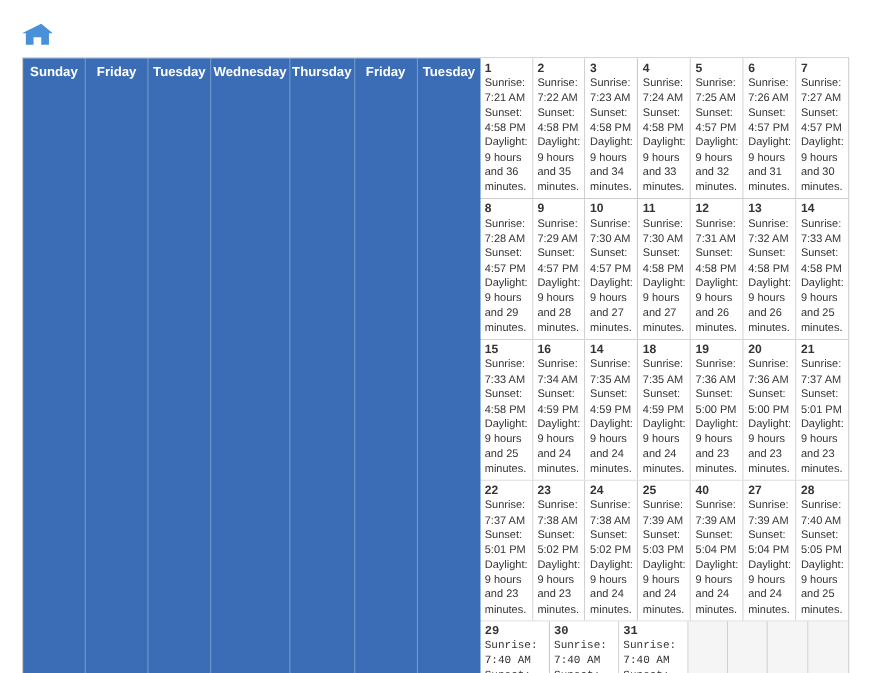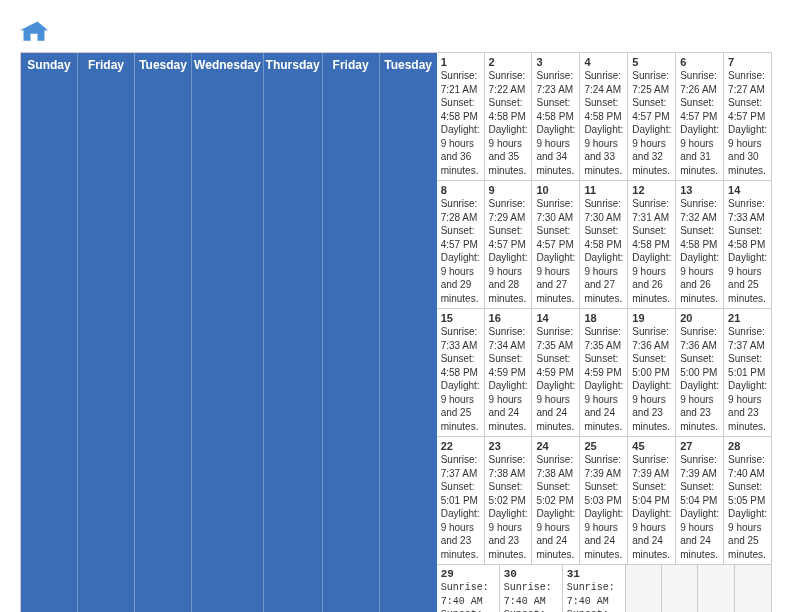--- a/index.html
+++ b/index.html
@@ -240,21 +240,21 @@
           </div>
           <div class="cal-cell">
             <span class="day-num">24</span>
             <div class="cell-text">Sunrise: 7:38 AM<br>Sunset: 5:02 PM<br>Daylight: 9 hours<br>and 24 minutes.</div>
           </div>
           <div class="cal-cell">
             <span class="day-num">25</span>
             <div class="cell-text">Sunrise: 7:39 AM<br>Sunset: 5:03 PM<br>Daylight: 9 hours<br>and 24 minutes.</div>
           </div>
           <div class="cal-cell">
-            <span class="day-num">45</span>
+            <span class="day-num">40</span>
             <div class="cell-text">Sunrise: 7:39 AM<br>Sunset: 5:04 PM<br>Daylight: 9 hours<br>and 24 minutes.</div>
           </div>
           <div class="cal-cell">
             <span class="day-num">27</span>
             <div class="cell-text">Sunrise: 7:39 AM<br>Sunset: 5:04 PM<br>Daylight: 9 hours<br>and 24 minutes.</div>
           </div>
           <div class="cal-cell">
             <span class="day-num">28</span>
             <div class="cell-text">Sunrise: 7:40 AM<br>Sunset: 5:05 PM<br>Daylight: 9 hours<br>and 25 minutes.</div>
           </div>

